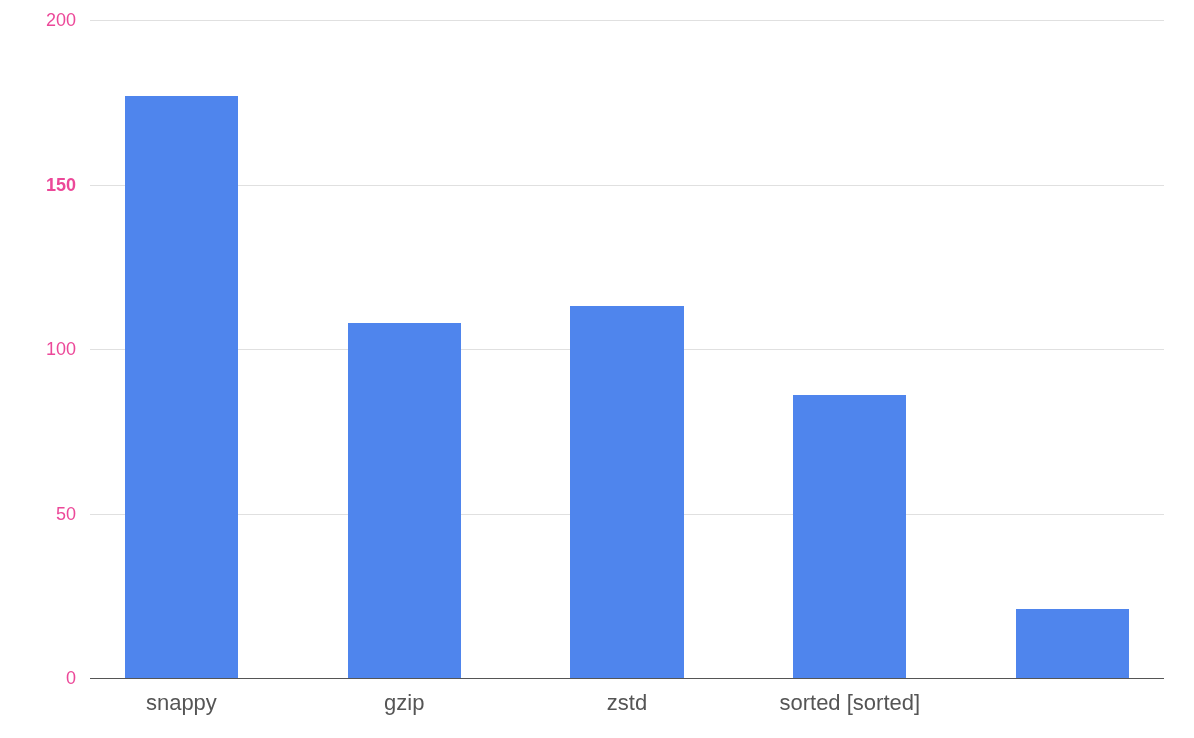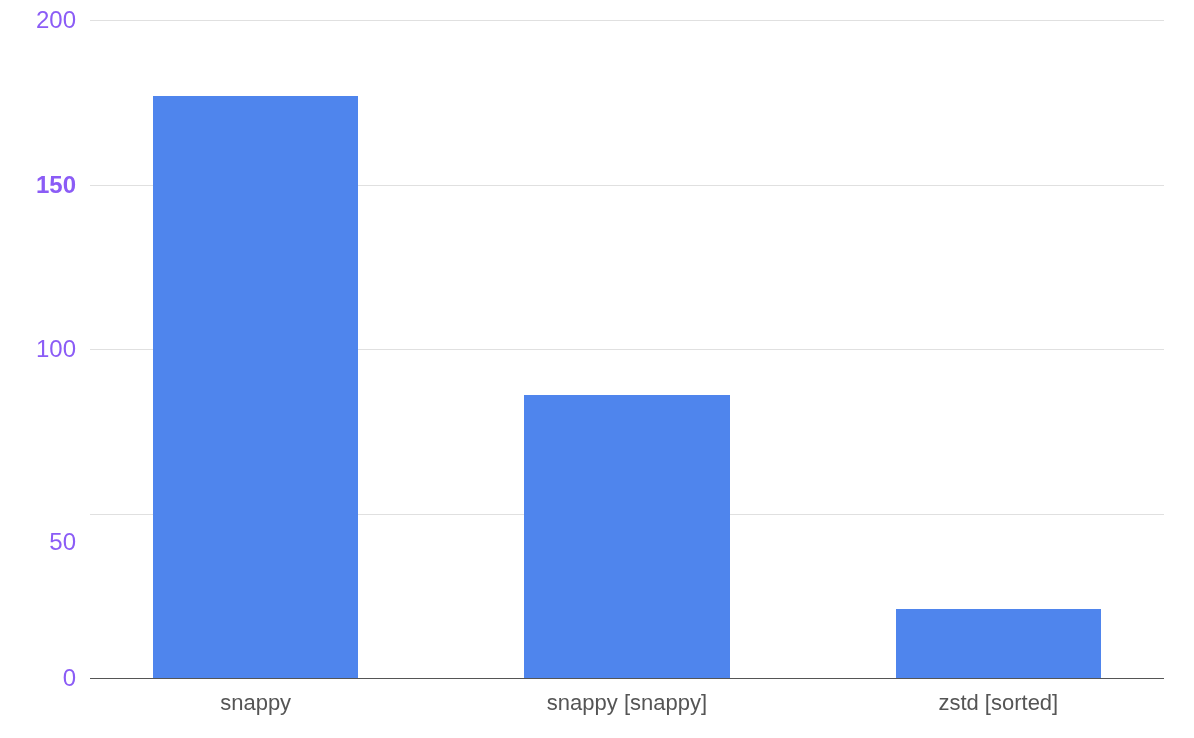--- a/index.html
+++ b/index.html
@@ -31,22 +31,22 @@
     border-top: 1px solid #e0e0e0;
   }
   .baseline {
     border-top-color: #555;
   }
   .y-tick-label {
     position: absolute;
     right: 100%;
     transform: translateY(-50%);
     padding-right: 14px;
-    font-size: 24px;
-    color: #8b5cf6;
+    font-size: 18px;
+    color: #ec4899;
     white-space: nowrap;
   }
   .bars {
     position: absolute;
     left: 0; right: 0; bottom: 0; top: 0;
     display: flex;
     align-items: flex-end;
     gap: 40px;
   }
   .bar-slot {
@@ -76,38 +76,45 @@
 </head>
 <body>
 
 <div class="chart-wrap">
   <div class="plot-area">
 
     <div id="gridlines">
         <div class="grid-line baseline" style="top: 100%;"></div>
         <div class="y-tick-label" style="top: 100%;">0</div>
         <div class="grid-line" style="top: 75%;"></div>
-        <div class="y-tick-label" style="top: 75%; margin-top: 28px;">50</div>
+        <div class="y-tick-label" style="top: 75%;">50</div>
         <div class="grid-line" style="top: 50%;"></div>
         <div class="y-tick-label" style="top: 50%;">100</div>
         <div class="grid-line" style="top: 25%;"></div>
         <div class="y-tick-label" style="top: 25%; font-weight: bold;">150</div>
         <div class="grid-line" style="top: 0%;"></div>
         <div class="y-tick-label" style="top: 0%;">200</div>
       </div>
 
     <div class="bars" id="bars">
         <div class="bar-slot">
           <div class="bar" style="height: 88.5%; background: rgb(79, 133, 237);"></div>
           <div class="x-tick-label">snappy</div>
         </div>
         <div class="bar-slot">
+          <div class="bar" style="height: 54%; background: rgb(79, 133, 237);"></div>
+          <div class="x-tick-label">gzip</div>
+        </div>
+        <div class="bar-slot">
+          <div class="bar" style="height: 56.5%; background: rgb(79, 133, 237);"></div>
+          <div class="x-tick-label">zstd</div>
+        </div>
+        <div class="bar-slot">
           <div class="bar" style="height: 43%; background: rgb(79, 133, 237);"></div>
-          <div class="x-tick-label">snappy [snappy]</div>
+          <div class="x-tick-label">sorted [sorted]</div>
         </div>
         <div class="bar-slot">
           <div class="bar" style="height: 10.5%; background: rgb(79, 133, 237);"></div>
-          <div class="x-tick-label">zstd [sorted]</div>
         </div>
       </div>
 
   </div>
 </div>
 
 </body></html>

